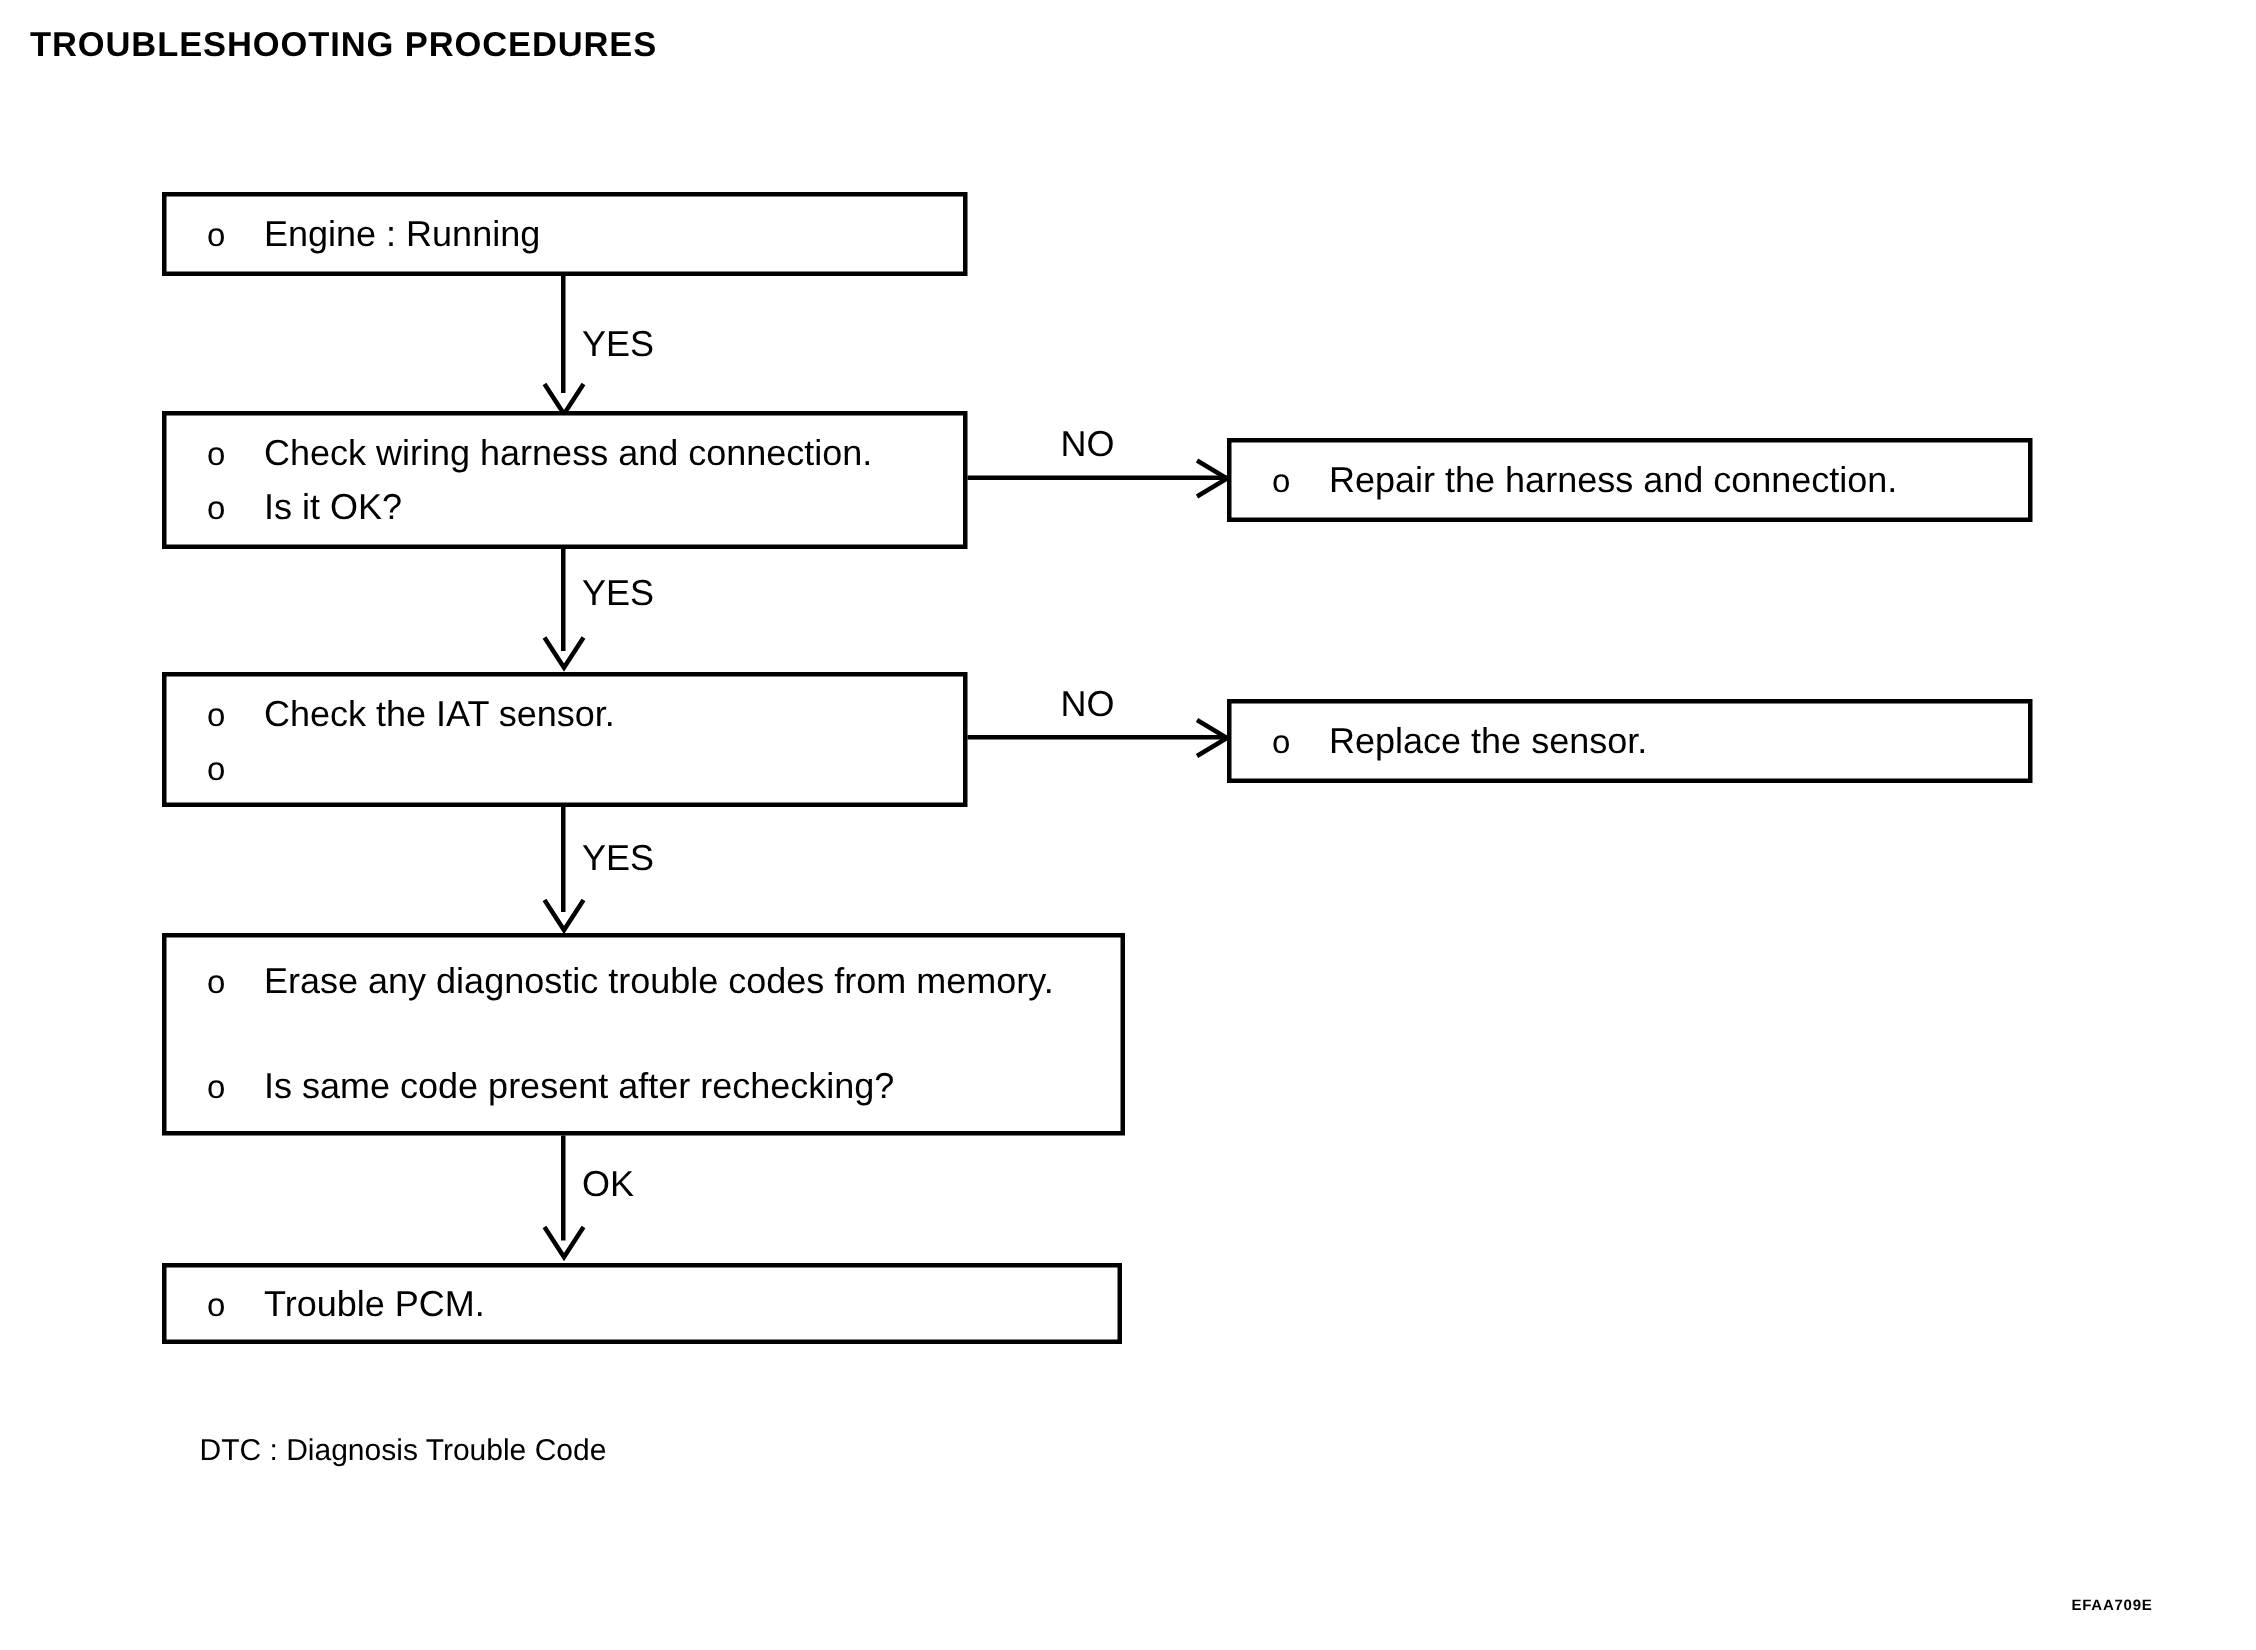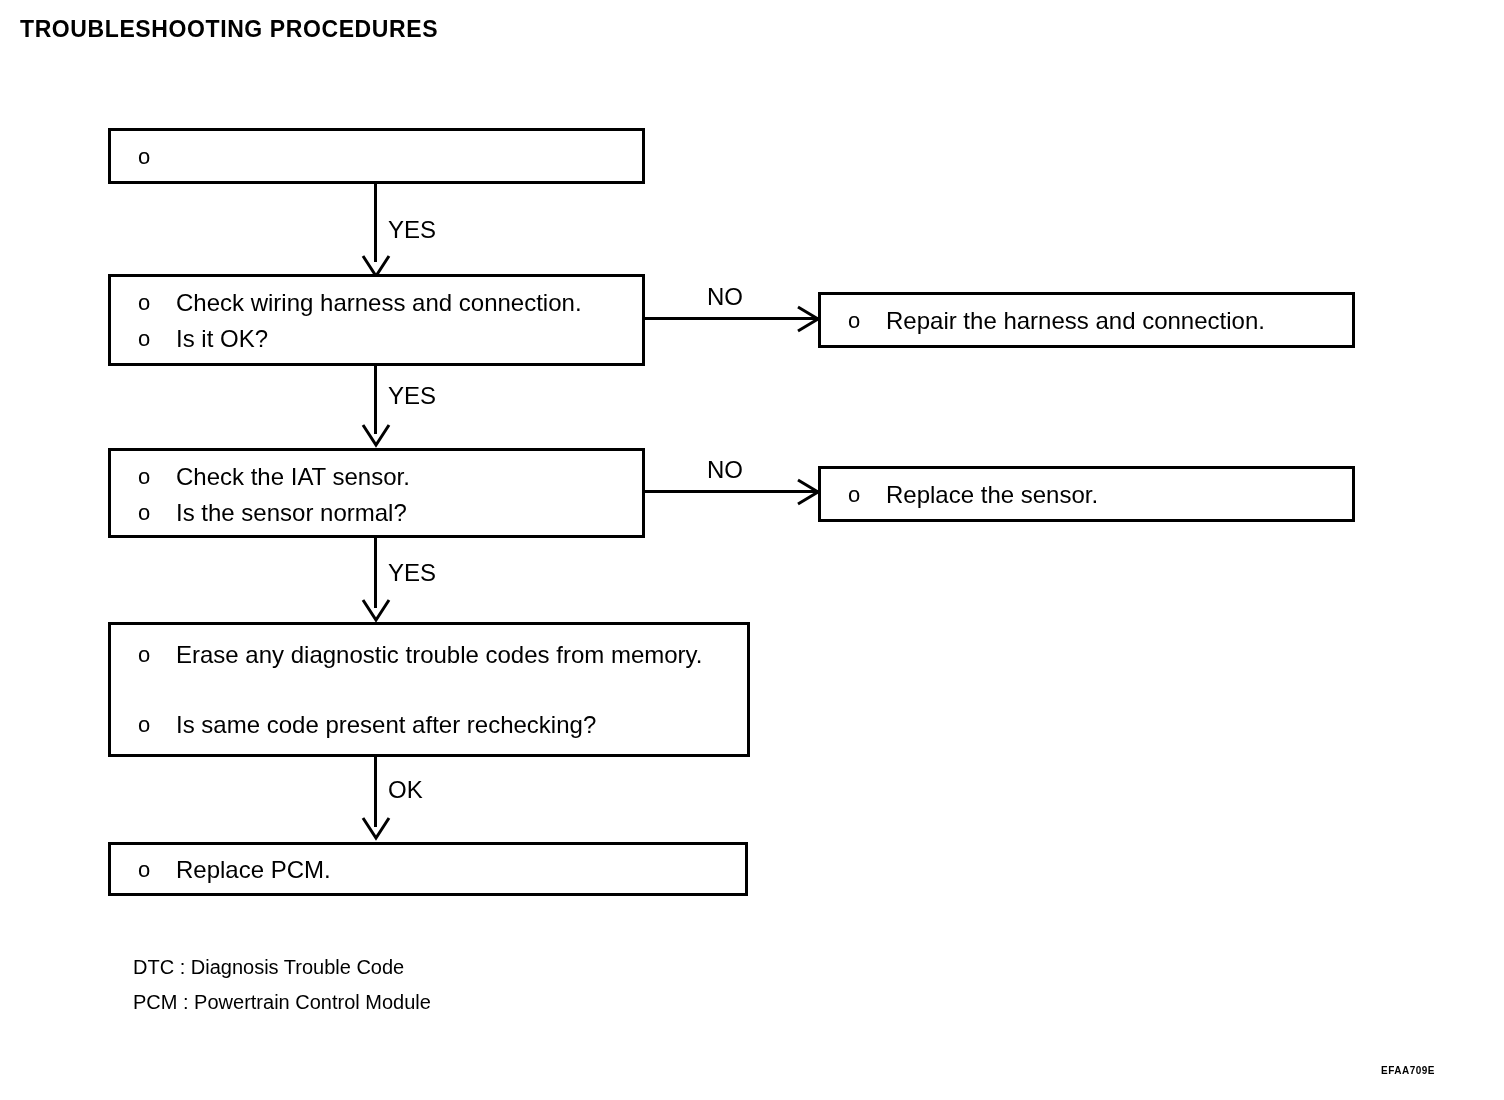--- a/index.html
+++ b/index.html
@@ -98,20 +98,21 @@
 </head>
 <body>
 
 <div id="page">
 
   <div class="page-title">TROUBLESHOOTING PROCEDURES</div>
 
   <div class="fc-box" style="left:108px; top:128px; width:537px; height:56px;">
     <div class="fc-line" style="left:27px; top:8px;">
       <span class="bullet">o</span>
+      <span class="ltext">Engine : Running</span>
     </div>
   </div>
 
   <div class="vstem" style="left:374px; top:184px; height:78px;"></div>
   <div class="arrowhead-down" style="left:361px; top:254px;">
     <svg width="30" height="26" viewBox="0 0 30 26">
       <path d="M2 2 L15 22 L28 2" fill="none" stroke="#000" stroke-width="3"></path>
     </svg>
   </div>
   <div class="edge-label" style="left:388px; top:218px;">YES</div>
@@ -150,21 +151,20 @@
   </div>
   <div class="edge-label" style="left:388px; top:384px;">YES</div>
 
   <div class="fc-box" style="left:108px; top:448px; width:537px; height:90px;">
     <div class="fc-line" style="left:27px; top:8px;">
       <span class="bullet">o</span>
       <span class="ltext">Check the IAT sensor.</span>
     </div>
     <div class="fc-line" style="left:27px; top:44px;">
       <span class="bullet">o</span>
-      <span class="ltext">Is the sensor normal?</span>
     </div>
   </div>
 
   <div class="hstem" style="left:645px; top:490px; width:176px;"></div>
   <div class="arrowhead-right" style="left:796px; top:478px;">
     <svg width="26" height="28" viewBox="0 0 26 28">
       <path d="M2 2 L22 14 L2 26" fill="none" stroke="#000" stroke-width="3"></path>
     </svg>
   </div>
   <div class="edge-label" style="left:707px; top:458px;">NO</div>
@@ -199,22 +199,21 @@
   <div class="arrowhead-down" style="left:361px; top:816px;">
     <svg width="30" height="26" viewBox="0 0 30 26">
       <path d="M2 2 L15 22 L28 2" fill="none" stroke="#000" stroke-width="3"></path>
     </svg>
   </div>
   <div class="edge-label" style="left:388px; top:778px;">OK</div>
 
   <div class="fc-box" style="left:108px; top:842px; width:640px; height:54px;">
     <div class="fc-line" style="left:27px; top:7px;">
       <span class="bullet">o</span>
-      <span class="ltext">Replace PCM.</span>
+      <span class="ltext">Trouble PCM.</span>
     </div>
   </div>
 
   <div class="legend" style="left:133px; top:950px;">DTC : Diagnosis Trouble Code</div>
-  <div class="legend" style="left:133px; top:985px;">PCM : Powertrain Control Module</div>
 
   <div class="fig-code" style="left:1381px; top:1065px;">EFAA709E</div>
 
 </div>
 
 </body></html>

